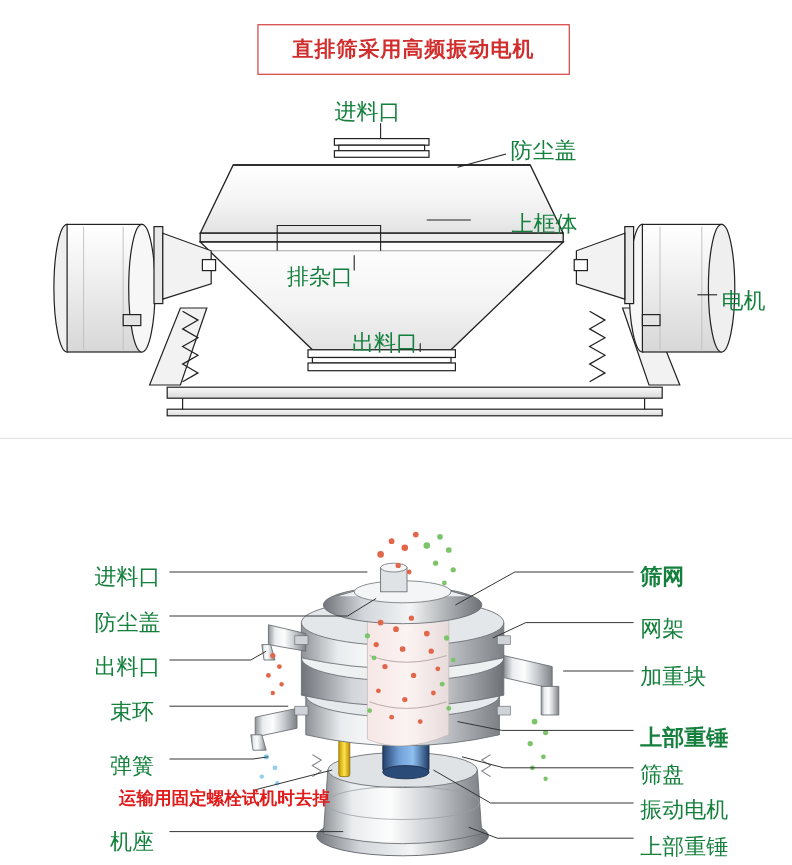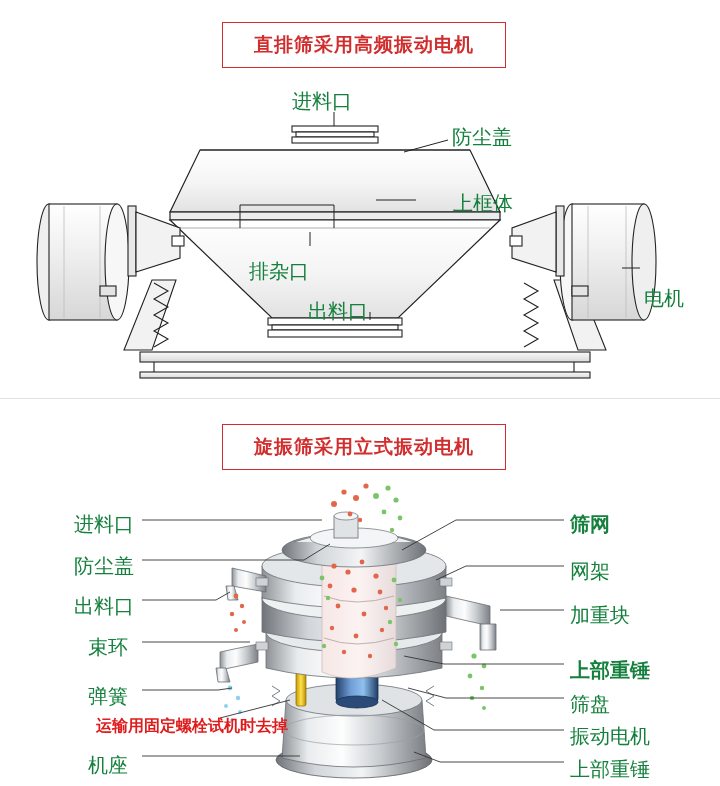--- a/index.html
+++ b/index.html
@@ -9,21 +9,21 @@
   }
   body {
     width: 720px;
     height: 786px;
     position: relative;
     font-family: "DejaVu Sans", "Liberation Sans", sans-serif;
     overflow: hidden;
   }
   .panel {
     position: absolute;
-    left: 4px;
+    left: 16px;
     width: 636px;
   }
   #panel-top { top: 0; height: 400px; }
   #panel-bottom { top: 400px; height: 386px; }
 
   .title-box {
     position: absolute;
     border: 1px solid #d12d2d;
     background: #ffffff;
     color: #d12d2d;
@@ -168,30 +168,29 @@
       <line x1="412" y1="200" x2="372" y2="200"></line>
       <line x1="306" y1="246" x2="306" y2="232"></line>
       <line x1="366" y1="312" x2="366" y2="320"></line>
       <line x1="636" y1="268" x2="618" y2="268"></line>
     </g>
   </svg>
 
   <div class="label" style="left:288px; top:88px;">进料口</div>
   <div class="label" style="left:448px; top:124px;">防尘盖</div>
   <div class="label" style="left:416px; top:190px;margin-left:33px;">上框体</div>
-  <div class="label" style="left:245px; top:238px;margin-top:20px;">排杂口</div>
+  <div class="label" style="left:245px; top:238px;">排杂口</div>
   <div class="label" style="left:304px; top:298px;">出料口</div>
-  <div class="label" style="left:640px; top:260px;margin-top:25px;">电机</div>
+  <div class="label" style="left:640px; top:260px;">电机</div>
 </div>
 
 <div class="divider"></div>
 
 <div class="panel" id="panel-bottom">
 
-  <div class="title-box" id="title-bottom">旋振筛采用立式振动电机</div>
 
   <svg class="overlay" width="720" height="386">
     <defs>
       <linearGradient id="gSteel" x1="0" y1="0" x2="1" y2="0">
         <stop offset="0%" stop-color="#8e9296"></stop>
         <stop offset="18%" stop-color="#e9ecee"></stop>
         <stop offset="42%" stop-color="#fdfdfd"></stop>
         <stop offset="68%" stop-color="#c9cdd1"></stop>
         <stop offset="100%" stop-color="#7d8186"></stop>
       </linearGradient>

